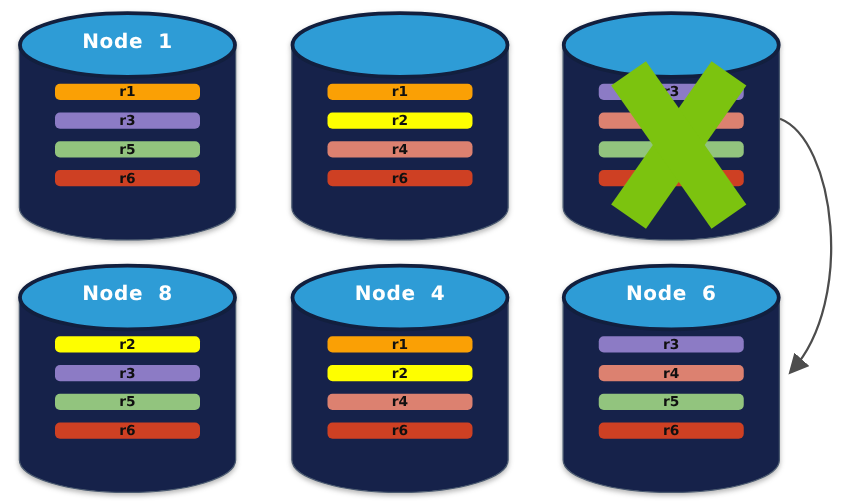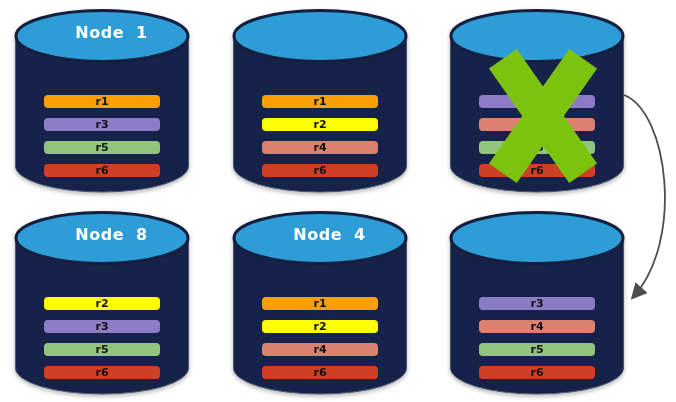--- a/index.html
+++ b/index.html
@@ -1,28 +1,28 @@
 <!DOCTYPE html>
 <html><head>
 <meta charset="utf-8">
 <style>
   html,body{margin:0;padding:0;background:#ffffff;}
   .canvas{
     position:relative;width:676px;height:402px;background:#ffffff;
     font-family:"DejaVu Sans","Liberation Sans",sans-serif;overflow:hidden;
   }
-  .node{position:absolute;width:178px;height:190px;padding-left:19px;}
+  .node{position:absolute;width:178px;height:190px;}
   .cyl{position:absolute;left:0;top:0;filter:drop-shadow(0 2px 2px rgba(40,40,40,.35));}
   .node-title{
     position:absolute;left:0;top:15px;width:100%;text-align:center;
     color:#ffffff;font-size:16px;font-weight:bold;letter-spacing:.5px;word-spacing:6px;
   }
   .row{
     position:absolute;left:31px;width:116px;height:13px;border-radius:4px;
-    text-align:center;line-height:13px;font-size:11px;font-weight:bold;color:#101010;margin-top:28px;
+    text-align:center;line-height:13px;font-size:11px;font-weight:bold;color:#101010;
   }
   .x-overlay{position:absolute;left:0;top:0;}
   .arrow-overlay{position:absolute;left:0;top:0;pointer-events:none;}
 </style>
 </head>
 <body>
 
 <div class="canvas">
   <div id="nodes">
       <div class="node" style="left: 13px; top: 8px;">
@@ -80,20 +80,21 @@
         <div class="row" style="top: 59px; background: rgb(250, 160, 5);"><span>r1</span></div>
         <div class="row" style="top: 82px; background: rgb(254, 254, 0);"><span>r2</span></div>
         <div class="row" style="top: 105px; background: rgb(220, 129, 112);"><span>r4</span></div>
         <div class="row" style="top: 128px; background: rgb(206, 64, 35);"><span>r6</span></div>
       </div>
       <div class="node" style="left: 448px; top: 210px;">
         <svg width="178" height="190" viewBox="0 0 178 190" class="cyl">
           <path d="M2.5,28 A86.5,26 0 0 1 175.5,28 L175.5,158 A86.5,26 0 0 1 2.5,158 Z" fill="#16224A" stroke="#4A5A70" stroke-width="1"></path>
           <ellipse cx="89" cy="28" rx="86" ry="25.5" fill="#2E9CD6" stroke="#121F3E" stroke-width="3"></ellipse>
         </svg>
+        <div class="node-title">Node 6</div>
         <div class="row" style="top: 59px; background: rgb(140, 123, 197);"><span>r3</span></div>
         <div class="row" style="top: 82px; background: rgb(220, 129, 112);"><span>r4</span></div>
         <div class="row" style="top: 105px; background: rgb(146, 196, 126);"><span>r5</span></div>
         <div class="row" style="top: 128px; background: rgb(206, 64, 35);"><span>r6</span></div>
       </div>
     </div>
 
   <svg class="arrow-overlay" width="676" height="402" viewBox="0 0 676 402">
     <defs>
       <marker id="ah" viewBox="0 0 10 10" refX="7" refY="5" markerWidth="9" markerHeight="9" orient="auto">

